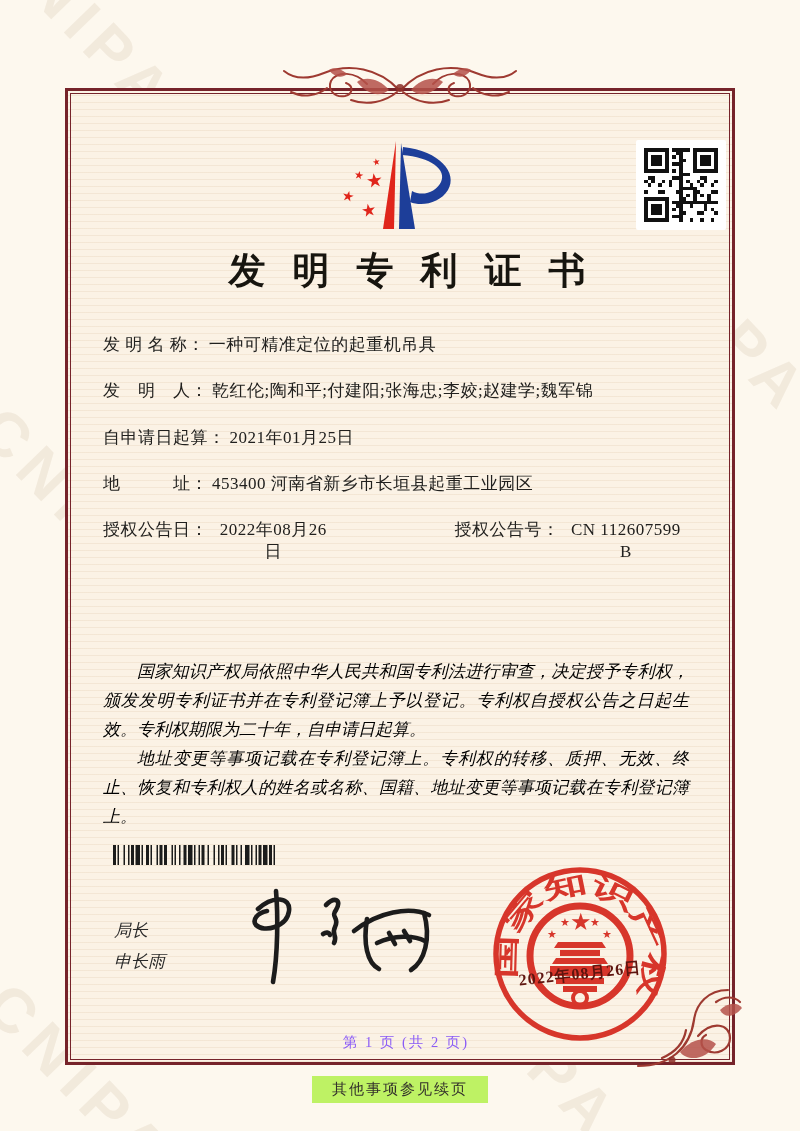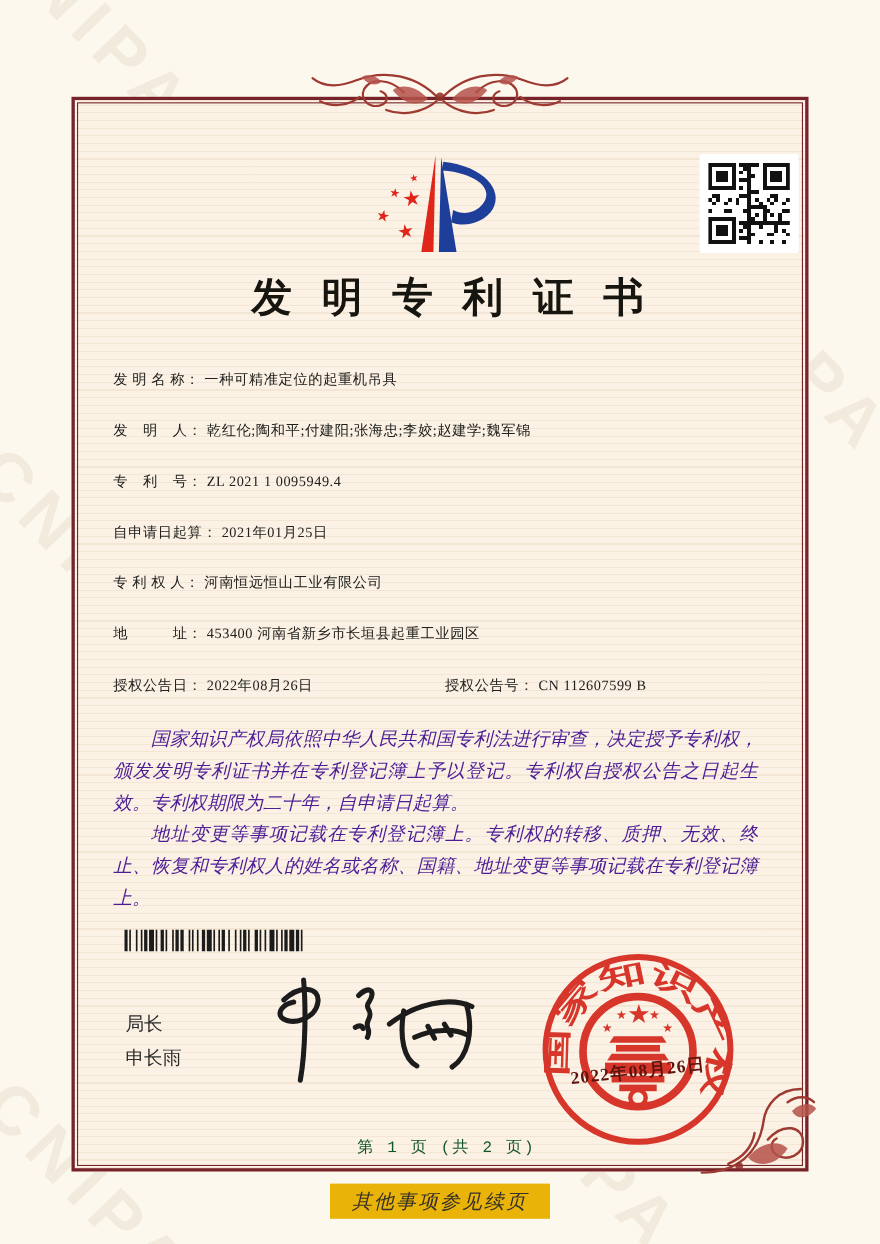--- a/index.html
+++ b/index.html
@@ -45,57 +45,57 @@
   }
   .title {
     position:absolute; left:65px; top:246px; width:670px; z-index:4;
     text-align:center; font-size:37px; font-weight:600;
     letter-spacing:27px; padding-left:41px; color:#17150f;
   }
   
   .rows { position:absolute; left:103px; top:334px; width:585px; z-index:4; }
   .row {
     height:46.3px; display:flex; align-items:flex-start;
-    font-size:13px; letter-spacing:0.5px; line-height:22px;
+    font-size:17px; letter-spacing:0.5px; line-height:22px;
   }
   .row .lbl { white-space:pre; }
   .row .val { margin-left:4px;text-align:center; }
   .row .lbl2 { margin-left:120px; white-space:pre; }
   
   .paras {
     position:absolute; left:103px; top:657px; width:586px; z-index:4;
     font-size:17px; font-style:italic; line-height:29px;
-    text-align:justify; color:#4c1d95;
+    text-align:justify; color:#000000;
   }
   .paras p { text-indent:2em; }
   
   .barcode { position:absolute; left:113px; top:845px; z-index:4; }
   
   .signer {
     position:absolute; left:114px; top:915px; z-index:4;
     font-family:"Liberation Sans","DejaVu Sans",sans-serif;
-    font-size:17px; line-height:31px; color:#2a2a2a;
+    font-size:17px; line-height:31px; color:#2a2a2a;font-style:italic;
   }
   .sig-svg { position:absolute; left:228px; top:882px; z-index:4; }
   
   .seal { position:absolute; left:490px; top:864px; z-index:5; opacity:0.93; }
   .seal-date {
     position:absolute; left:492px; top:964px; width:176px; z-index:6;
     text-align:center; font-size:16px; font-weight:bold;
     letter-spacing:1px; color:#5e140e; transform:rotate(-6deg);
   }
   
   .page-info {
     position:absolute; left:65px; top:1033px; width:682px; z-index:4;
-    text-align:center; font-size:14.5px; letter-spacing:2px; color:#14532d;font-family:Liberation Mono, monospace;
+    text-align:center; font-size:14.5px; letter-spacing:2px; color:#8b5cf6;
   }
   .note {
     position:absolute; left:400px; top:1076px; transform:translateX(-50%);
-    z-index:4; background:#eab308; padding:4px 20px;
-    font-size:18px; font-style:italic; letter-spacing:2px; color:#33302b;
+    z-index:4; background:#bef264; padding:4px 20px;
+    font-size:15px; letter-spacing:2px; color:#33302b;
   }
 </style>
 </head>
 <body>
 
 <div id="page">
 
   <div class="wm" style="left:-36px; top:-14px;">CNIPA</div>
   <div class="wm" style="left:598px; top:282px;">CNIPA</div>
   <div class="wm" style="left:-46px; top:468px;">CNIPA</div>
@@ -277,30 +277,22 @@
   <div class="rows">
     <div class="row">
       <span class="lbl">发 明 名 称：</span>
       <span class="val">一种可精准定位的起重机吊具</span>
     </div>
     <div class="row">
       <span class="lbl">发　明　人：</span>
       <span class="val">乾红伦;陶和平;付建阳;张海忠;李姣;赵建学;魏军锦</span>
     </div>
     <div class="row">
-      <span class="lbl">专　利　号：</span>
-      <span class="val">ZL 2021 1 0095949.4</span>
-    </div>
-    <div class="row">
       <span class="lbl">自申请日起算：</span>
       <span class="val">2021年01月25日</span>
-    </div>
-    <div class="row">
-      <span class="lbl">专 利 权 人：</span>
-      <span class="val">河南恒远恒山工业有限公司</span>
     </div>
     <div class="row">
       <span class="lbl">地　　　址：</span>
       <span class="val">453400 河南省新乡市长垣县起重工业园区</span>
     </div>
     <div class="row">
       <span class="lbl">授权公告日：</span>
       <span class="val">2022年08月26日</span>
       <span class="lbl lbl2">授权公告号：</span>
       <span class="val">CN 112607599 B</span>

